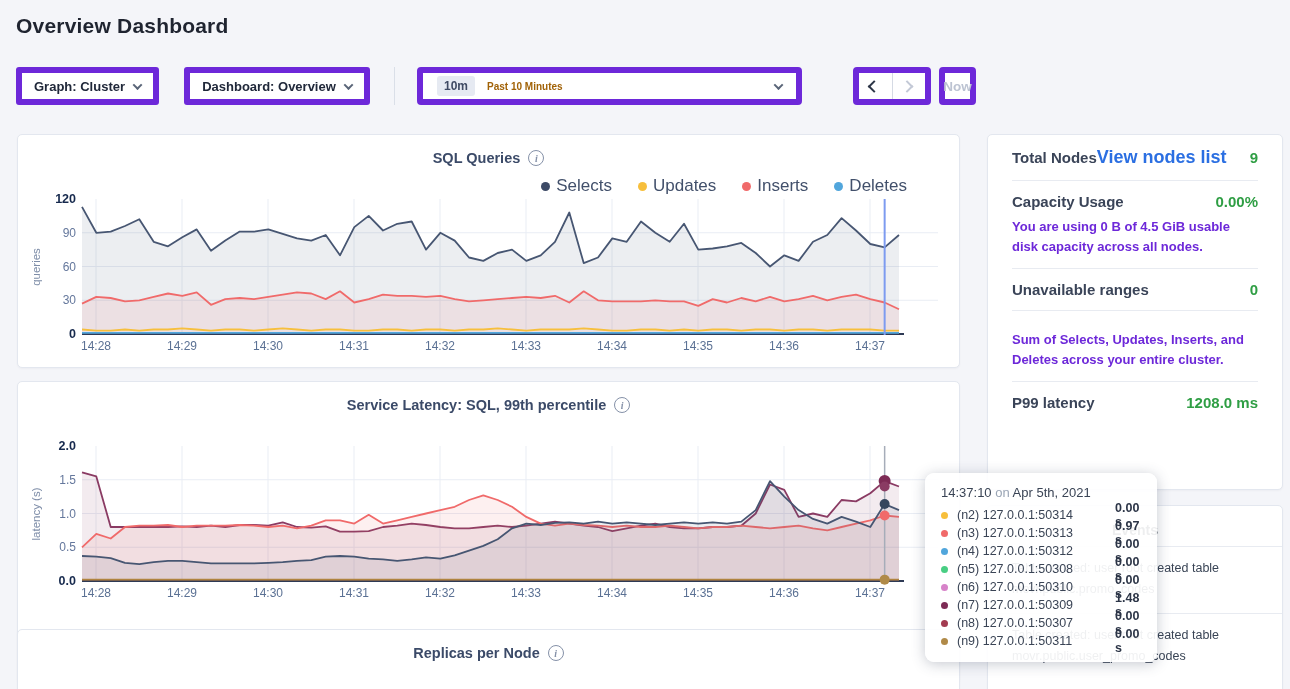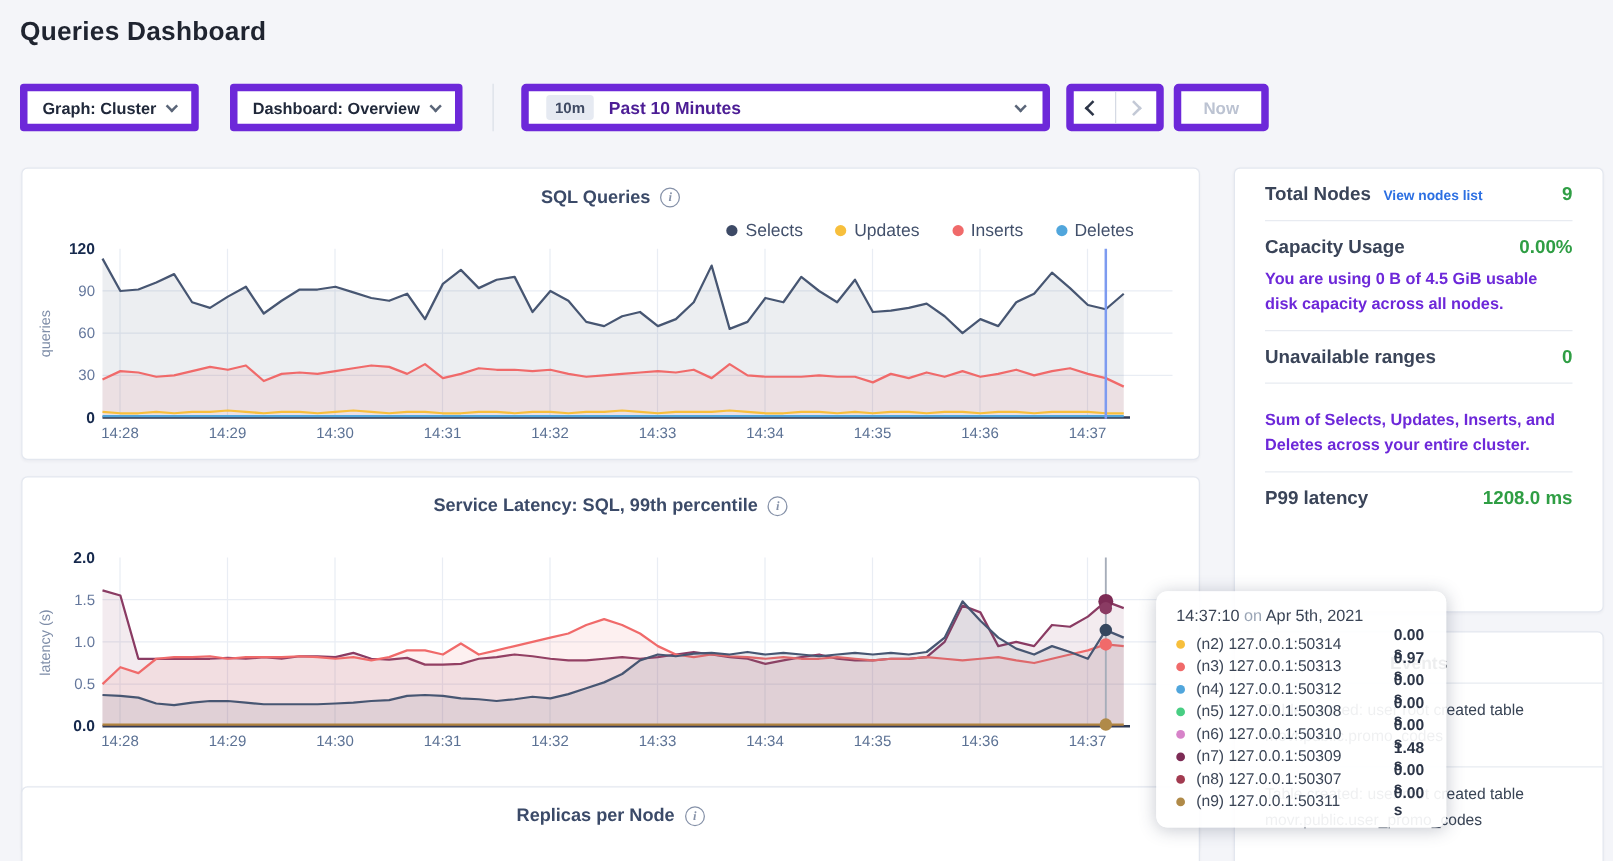--- a/index.html
+++ b/index.html
@@ -21,34 +21,34 @@
   .ctl { position: absolute; top: 67px; height: 38px; background: #fff;
          border: 6px solid #6d28d9; border-radius: 3px; display: flex;
          align-items: center; cursor: pointer; }
   .dd1 { left: 16px;  width: 143px; justify-content: center; gap: 9px; }
   .dd2 { left: 184px; width: 186px; justify-content: center; gap: 9px; }
   .dd-label { font-size: 13px; font-weight: 700; color: #20283a; }
   .chev { width: 7px; height: 7px; border-right: 2px solid #5a6578;
           border-bottom: 2px solid #5a6578; transform: rotate(45deg) translate(-1px,-1px); }
   .vdivider { position: absolute; left: 394px; top: 67px; height: 38px;
               width: 1px; background: #dadfe8; }
-  .time-dd { left: 417px; width: 423px; border-radius: 4px; padding: 0 14px; gap: 12px; }
+  .time-dd { left: 417px; width: 385px; border-radius: 4px; padding: 0 14px; gap: 12px; }
   .range-badge { background: #e6eaf2; color: #3f4a63; font-size: 12px; font-weight: 700;
                  border-radius: 3px; padding: 3px 7px; }
-  .range-label { font-size: 14px; font-weight: 700; color: #4c1d95; flex: 1; }
+  .range-label { font-size: 10px; font-weight: 700; color: #a16207; flex: 1; }
   .arrow-group { left: 853px; width: 78px; border-radius: 4px; padding: 0; overflow: hidden; }
   .arrow-cell { width: 39px; height: 100%; display: flex; align-items: center;
                 justify-content: center; }
   .arrow-cell + .arrow-cell { border-left: 1px solid #d5dae4; }
   .arr { width: 9px; height: 9px; border-style: solid; border-width: 0; }
   .arr-left  { border-left: 2.5px solid #2c3547; border-bottom: 2.5px solid #2c3547;
                transform: rotate(45deg) translate(-1px,1px); }
   .arr-right { border-right: 2.5px solid #c3c9d6; border-top: 2.5px solid #c3c9d6;
                transform: rotate(45deg) translate(-1px,1px); }
-  .now-btn { left: 939px; width: 76px; justify-content: center; border-radius: 4px; }
+  .now-btn { left: 939px; width: 37px; justify-content: center; border-radius: 4px; }
   .now-label { font-size: 13.5px; font-weight: 700; color: #bcc3d2; }
 
   
   .card { position: absolute; background: #fff; border: 1px solid #e3e7ef;
           border-radius: 5px; box-shadow: 0 1px 2px rgba(40,50,70,0.04); }
   .card-sql { left: 17px; top: 134px; width: 943px; height: 234px; }
   .card-lat { left: 17px; top: 381px; width: 943px; height: 302px; }
   .card-rep { left: 17px; top: 629px; width: 943px; height: 120px; }
   .card-summary { left: 987px; top: 134px; width: 296px; height: 356px; }
   .card-events  { left: 987px; top: 505px; width: 296px; height: 230px; }
@@ -58,31 +58,31 @@
   .chart-title { font-size: 14.5px; font-weight: 700; color: #3b4a68; }
   .info { width: 16px; height: 16px; border: 1.5px solid #8591a8; border-radius: 50%;
           color: #8591a8; font-size: 10px; font-weight: 700; display: inline-flex;
           align-items: center; justify-content: center; font-style: italic;
           font-family: "Liberation Serif", serif; cursor: pointer; }
   .chart-svg { position: absolute; left: 0; top: 0; }
 
   .legend { position: absolute; right: 52px; top: 41px; display: flex; gap: 26px; }
   .legend-item { display: flex; align-items: center; gap: 6px; cursor: pointer; }
   .legend-dot { width: 9px; height: 9px; border-radius: 50%; }
-  .legend-label { font-size: 14px; color: #42506b; }
+  .legend-label { font-size: 17px; color: #42506b; }
 
   
   .summary-title { text-align: center; font-size: 14px; font-weight: 700;
                    color: #242a35; padding: 17px 0 10px; }
   .summary-body { padding: 0 24px; }
   .summary-row { padding: 12px 0; border-top: 1px solid #e8ebf1; }
   .summary-row:first-child { border-top: none; }
   .summary-head { display: flex; align-items: baseline; }
   .summary-label { font-size: 15px; font-weight: 700; color: #3a4458; }
-  .summary-link { font-size: 11px; font-weight: 700; color: #2b6fe2; margin-left: 10px;
+  .summary-link { font-size: 18px; font-weight: 700; color: #2b6fe2; 
                   cursor: pointer; }
   .summary-value { margin-left: auto; font-size: 15px; font-weight: 700; color: #2f9e44; }
   .summary-desc { margin-top: 7px; font-size: 13px; color: #6d28d9; line-height: 1.5; font-weight: bold; }
 
   
   .events-title { text-align: center; font-size: 14px; font-weight: 700;
                   color: #242a35; padding: 16px 0 8px; }
   .event-item { padding: 11px 24px 13px; font-size: 12.5px; color: #394455;
                 line-height: 21px; border-top: 1px solid #e8ebf1; }
   .event-item:first-of-type { border-top: none; }
@@ -97,21 +97,21 @@
             color: #3a4455; }
   .tt-dot { width: 7px; height: 7px; border-radius: 50%; margin-right: 9px; flex: 0 0 7px; }
   .tt-label { flex: 0 0 158px; white-space: nowrap; }
   .tt-value { font-weight: 700; color: #2c3547; }
 </style>
 </head>
 <body>
 
 <div class="page">
 
-  <div class="page-title">Queries Dashboard</div>
+  <div class="page-title">Overview Dashboard</div>
 
   <div class="ctl dd1">
     <span class="dd-label">Graph: Cluster</span>
     <span class="chev"></span>
   </div>
   <div class="ctl dd2">
     <span class="dd-label">Dashboard: Overview</span>
     <span class="chev"></span>
   </div>
   <div class="vdivider"></div>

